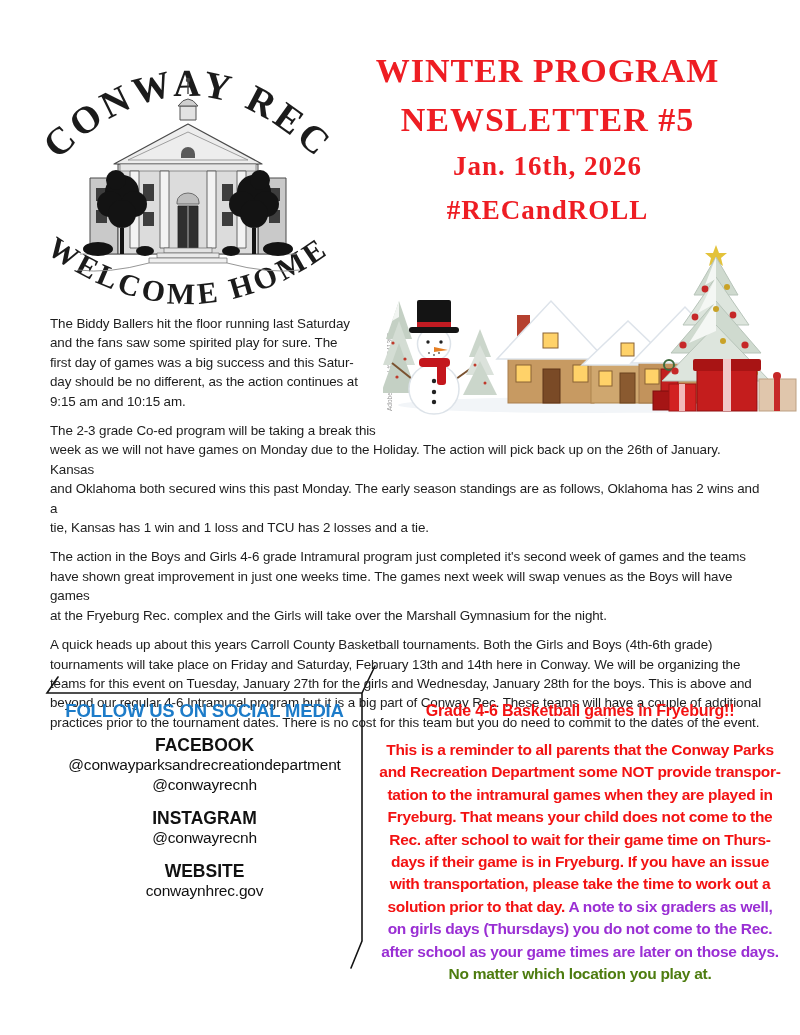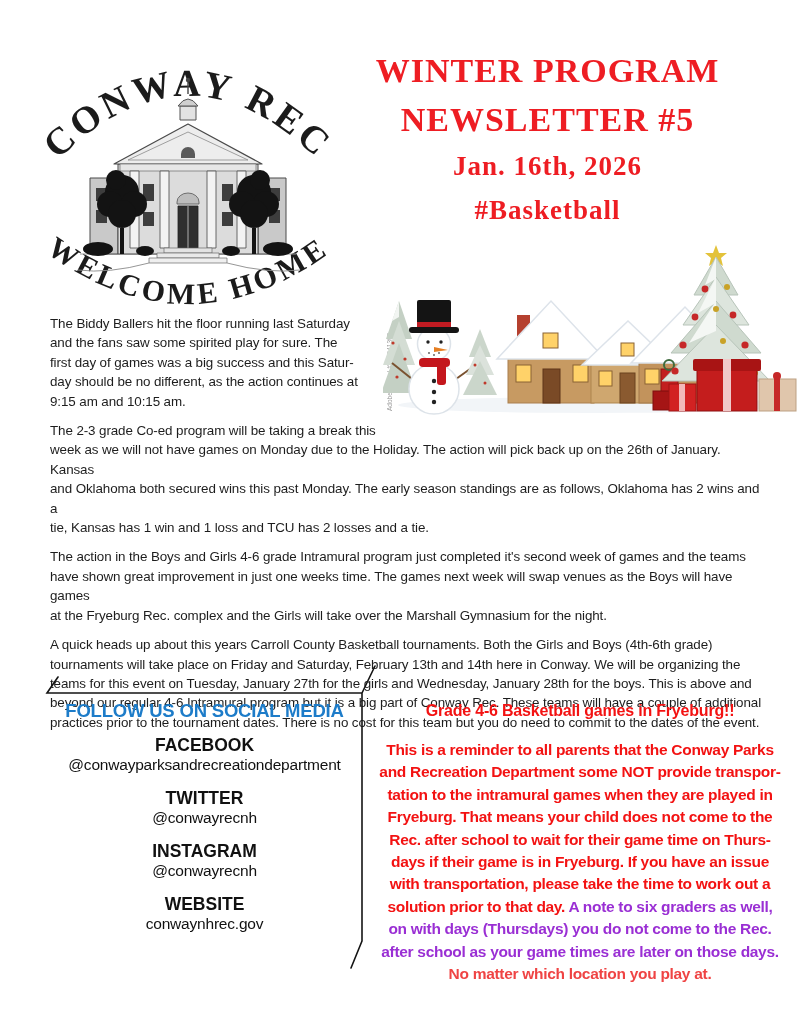--- a/index.html
+++ b/index.html
@@ -122,21 +122,21 @@
           <ellipse cx="203" cy="209" rx="9" ry="5"></ellipse>
         </g>
       </g>
     </svg>
   </div>
 
   <div class="title-block" style="color: rgb(238, 29, 35);">
       <div class="title-line big">WINTER PROGRAM</div>
       <div class="title-line big">NEWSLETTER #5</div>
       <div class="title-line small">Jan. 16th, 2026</div>
-      <div class="title-line small">#Basketball</div>
+      <div class="title-line small">#RECandROLL</div>
     </div>
 
   <div class="hero">
     <svg width="417" height="172" viewBox="0 0 417 172">
 
       <text transform="translate(9,168) rotate(-90)" font-size="6.5" fill="#9a9a9a">Adobe Stock | #198341305</text>
 
       <ellipse cx="210" cy="162" rx="195" ry="8" fill="#f2f5f8"></ellipse>
 
       <g>
@@ -267,39 +267,38 @@
 
   <svg class="borders" width="800" height="1035" viewBox="0 0 800 1035">
     <path d="M 58 677 L 47 693 L 362 693 M 362 693 L 375 666 M 362 693 L 362 941 M 362 941 L 351 968" fill="none" stroke="#141414" stroke-width="1.6" stroke-linecap="round"></path>
   </svg>
 
   <div class="social">
     <div class="social-heading" style="color: rgb(29, 124, 201);">FOLLOW US ON SOCIAL MEDIA</div>
     <div>
         <div class="social-label">FACEBOOK</div>
         <div class="social-handle">@conwayparksandrecreationdepartment</div>
-        <div class="social-label">TWITTER</div>
         <div class="social-handle">@conwayrecnh</div>
         <div class="social-label">INSTAGRAM</div>
         <div class="social-handle">@conwayrecnh</div>
         <div class="social-label">WEBSITE</div>
         <div class="social-handle">conwaynhrec.gov</div>
       </div>
   </div>
 
   <div class="notice">
     <div class="notice-heading" style="color: rgb(243, 18, 18);">Grade 4-6 Basketball games in Fryeburg!!</div>
     <div>
         <div class="notice-line"><span style="color: rgb(243, 18, 18);">This is a reminder to all parents that the Conway Parks</span></div>
         <div class="notice-line"><span style="color: rgb(243, 18, 18);">and Recreation Department some NOT provide transpor-</span></div>
         <div class="notice-line"><span style="color: rgb(243, 18, 18);">tation to the intramural games when they are played in</span></div>
         <div class="notice-line"><span style="color: rgb(243, 18, 18);">Fryeburg. That means your child does not come to the</span></div>
         <div class="notice-line"><span style="color: rgb(243, 18, 18);">Rec. after school to wait for their game time on Thurs-</span></div>
         <div class="notice-line"><span style="color: rgb(243, 18, 18);">days if their game is in Fryeburg.  If you have an issue</span></div>
         <div class="notice-line"><span style="color: rgb(243, 18, 18);">with transportation, please take the time to work out a</span></div>
         <div class="notice-line"><span style="color: rgb(243, 18, 18);">solution prior to that day.  </span><span style="color: rgb(154, 47, 212);">A note to six graders as well,</span></div>
-        <div class="notice-line"><span style="color: rgb(154, 47, 212);">on with days (Thursdays) you do not come to the Rec.</span></div>
+        <div class="notice-line"><span style="color: rgb(154, 47, 212);">on girls days (Thursdays) you do not come to the Rec.</span></div>
         <div class="notice-line"><span style="color: rgb(154, 47, 212);">after school as your game times are later on those days.</span></div>
-        <div class="notice-line"><span style="color: #ef4444;">No matter which location you play at.</span></div>
+        <div class="notice-line"><span style="color: #4d7c0f;">No matter which location you play at.</span></div>
       </div>
   </div>
 
 </div>
 
 </body></html>

